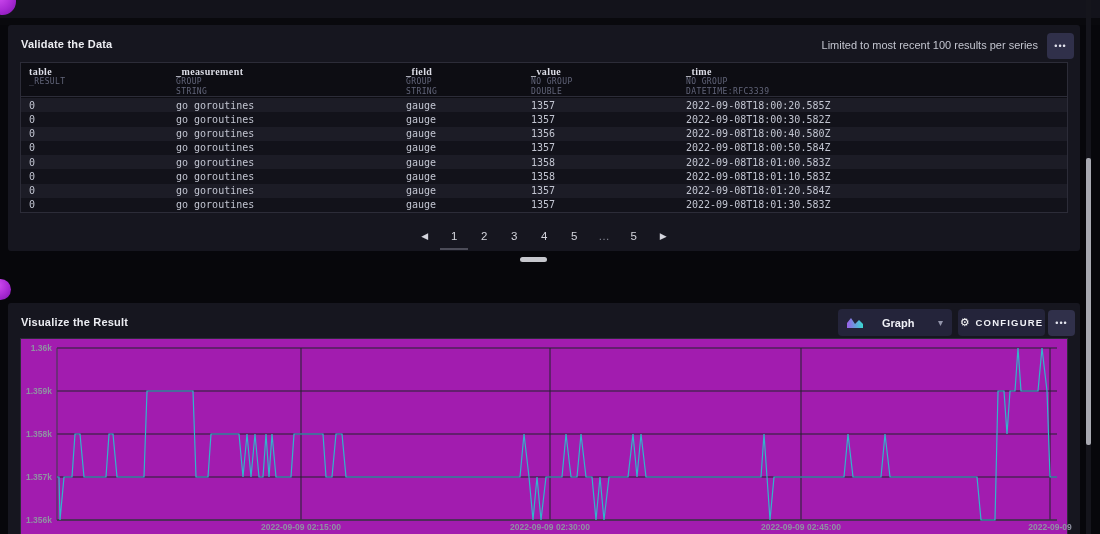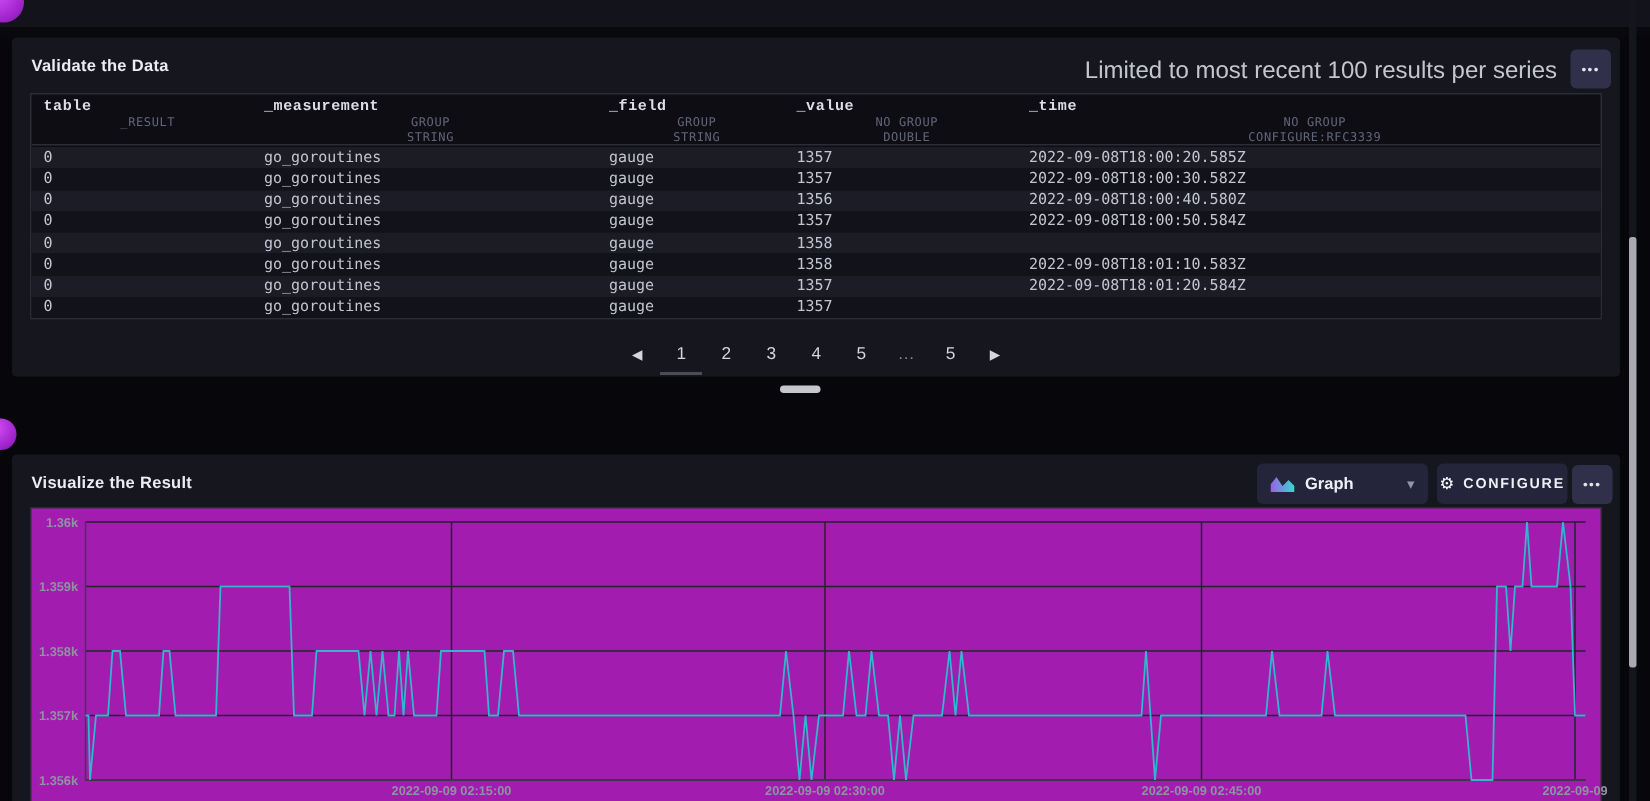--- a/index.html
+++ b/index.html
@@ -17,54 +17,54 @@
          background:radial-gradient(circle at 35% 30%, #d24ef2 0%, #a92ad4 55%, #7d14ad 100%);
          z-index:6; }
   .orb-top { left:-11px; top:-12px; width:27px; height:27px; }
   .orb-left { left:-10px; top:279px; width:21px; height:21px; }
 
   .panel { position:absolute; left:8px; width:1072px; background:#16161f; border-radius:3px; }
   .panel-1 { top:25px; height:226px; }
   .panel-2 { top:303px; height:231px; border-radius:3px 3px 0 0; }
 
   .panel-title { position:absolute; left:13px; top:13px; font-size:11px; font-weight:bold; color:#ecedf2; letter-spacing:0.2px; }
-  .limit-note { position:absolute; right:42px; top:14px; font-size:16px; color:#c3c5cf; }
+  .limit-note { position:absolute; right:42px; top:14px; font-size:11px; color:#c3c5cf; }
 
   .more-btn { position:absolute; width:27px; height:26px; border-radius:4px; background:#30304a;
               color:#e3e4ee; font-size:9px; letter-spacing:1px; display:flex; align-items:center; justify-content:center;
               cursor:pointer; }
   .more-1 { right:6px; top:8px; }
   .more-2 { right:5px; top:7px; }
 
   .table-box { position:absolute; left:12px; top:37px; width:1048px; height:151px;
                background:#0d0d13; border:1px solid #2c2c38; overflow:hidden; }
   .thead { position:absolute; left:0; top:0; right:0; height:34px; border-bottom:1px solid #2c2c38;
            display:grid; grid-template-columns:147px 230px 125px 155px auto; }
   .th-cell { padding:3px 0 0 8px; overflow:hidden; }
-  .tname { font-family:Liberation Mono, monospace; font-size:10px; font-weight:bold; color:#dcdde6; letter-spacing:0.4px; }
-  .tsub  { font-family:"DejaVu Sans Mono", monospace; font-size:8px; color:#62657a; letter-spacing:0.4px; line-height:1.3;text-align:center; }
+  .tname { font-family:Liberation Serif, serif; font-size:10px; font-weight:bold; color:#dcdde6; letter-spacing:0.4px; }
+  .tsub  { font-family:"DejaVu Sans Mono", monospace; font-size:8px; color:#62657a; letter-spacing:0.4px; line-height:1.3; }
   .tbody { position:absolute; left:0; top:35px; right:0; bottom:0; display:flex; flex-direction:column; }
   .trow { flex:1; display:grid; grid-template-columns:147px 230px 125px 155px auto; align-items:center; }
   .trow.odd  { background:#1c1c26; }
   .trow.even { background:#12121a; }
   .td-cell { padding-left:8px; font-family:"DejaVu Sans Mono", monospace; font-size:10px; color:#c2c5d1;
              white-space:nowrap; overflow:hidden; }
 
   .pagination { position:absolute; left:0; right:0; top:200px; height:22px;
                 display:flex; align-items:center; justify-content:center; gap:18px; }
   .pg-arrow { font-size:9px; color:#d4d5dd; cursor:pointer; padding:0 2px; }
   .pg-num { position:relative; font-size:11.5px; color:#d4d5dd; text-align:center; min-width:12px; cursor:pointer; }
   .pg-num.active::after { content:""; position:absolute; left:-8px; right:-8px; bottom:-8px; height:2px; background:#4c4c58; }
   .pg-ellipsis { font-size:11.5px; color:#838592; cursor:default; }
 
   .resize-pill { position:absolute; left:520px; top:257px; width:27px; height:5px; border-radius:2.5px;
                  background:#c6c7cd; cursor:row-resize; z-index:4; }
 
   .dd { position:absolute; left:830px; top:6px; width:114px; height:27px; background:#24243a; border-radius:4px;
-        display:flex; align-items:center; padding:4px 9px; cursor:pointer; }
+        display:flex; align-items:center; padding:4px 9px; cursor:pointer;gap:12px; }
   .dd-label { margin-left:7px; font-size:11px; font-weight:bold; color:#eff0f6; }
   .dd-caret { margin-left:auto; font-size:10px; color:#9395ab; }
 
   .cfg-btn { position:absolute; left:950px; top:6px; width:87px; height:27px; background:#24243a; border-radius:4px;
              display:flex; align-items:center; justify-content:center; gap:6px; cursor:pointer; }
   .cfg-gear { font-family:"DejaVu Sans", sans-serif; font-size:11px; color:#ffffff; line-height:1; }
   .cfg-label { font-size:9.5px; font-weight:bold; letter-spacing:1.2px; color:#eff0f6;text-align:right; }
 
   .chart-box { position:absolute; left:12px; top:35px; width:1048px; height:196px;
                background:#a21caf; border:1px solid #2c2c38; border-bottom:none; }
@@ -103,21 +103,21 @@
           <div class="tsub">STRING</div>
         </div>
         <div class="th-cell">
           <div class="tname">_value</div>
           <div class="tsub">NO GROUP</div>
           <div class="tsub">DOUBLE</div>
         </div>
         <div class="th-cell">
           <div class="tname">_time</div>
           <div class="tsub">NO GROUP</div>
-          <div class="tsub">CONFIGURE:RFC3339</div>
+          <div class="tsub">DATETIME:RFC3339</div>
         </div>
       </div>
     <div class="tbody">
         <div class="trow odd">
           <div class="td-cell">0</div>
           <div class="td-cell">go_goroutines</div>
           <div class="td-cell">gauge</div>
           <div class="td-cell">1357</div>
           <div class="td-cell">2022-09-08T18:00:20.585Z</div>
         </div>
@@ -140,40 +140,42 @@
           <div class="td-cell">go_goroutines</div>
           <div class="td-cell">gauge</div>
           <div class="td-cell">1357</div>
           <div class="td-cell">2022-09-08T18:00:50.584Z</div>
         </div>
         <div class="trow odd">
           <div class="td-cell">0</div>
           <div class="td-cell">go_goroutines</div>
           <div class="td-cell">gauge</div>
           <div class="td-cell">1358</div>
+          <div class="td-cell">2022-09-08T18:01:00.583Z</div>
         </div>
         <div class="trow even">
           <div class="td-cell">0</div>
           <div class="td-cell">go_goroutines</div>
           <div class="td-cell">gauge</div>
           <div class="td-cell">1358</div>
           <div class="td-cell">2022-09-08T18:01:10.583Z</div>
         </div>
         <div class="trow odd">
           <div class="td-cell">0</div>
           <div class="td-cell">go_goroutines</div>
           <div class="td-cell">gauge</div>
           <div class="td-cell">1357</div>
           <div class="td-cell">2022-09-08T18:01:20.584Z</div>
         </div>
         <div class="trow even">
           <div class="td-cell">0</div>
           <div class="td-cell">go_goroutines</div>
           <div class="td-cell">gauge</div>
           <div class="td-cell">1357</div>
+          <div class="td-cell">2022-09-08T18:01:30.583Z</div>
         </div>
       </div>
   </div>
 
   <div class="pagination">
       <div class="pg-arrow">◀</div>
       <div class="pg-num active">1</div>
       <div class="pg-num">2</div>
       <div class="pg-num">3</div>
       <div class="pg-num">4</div>

